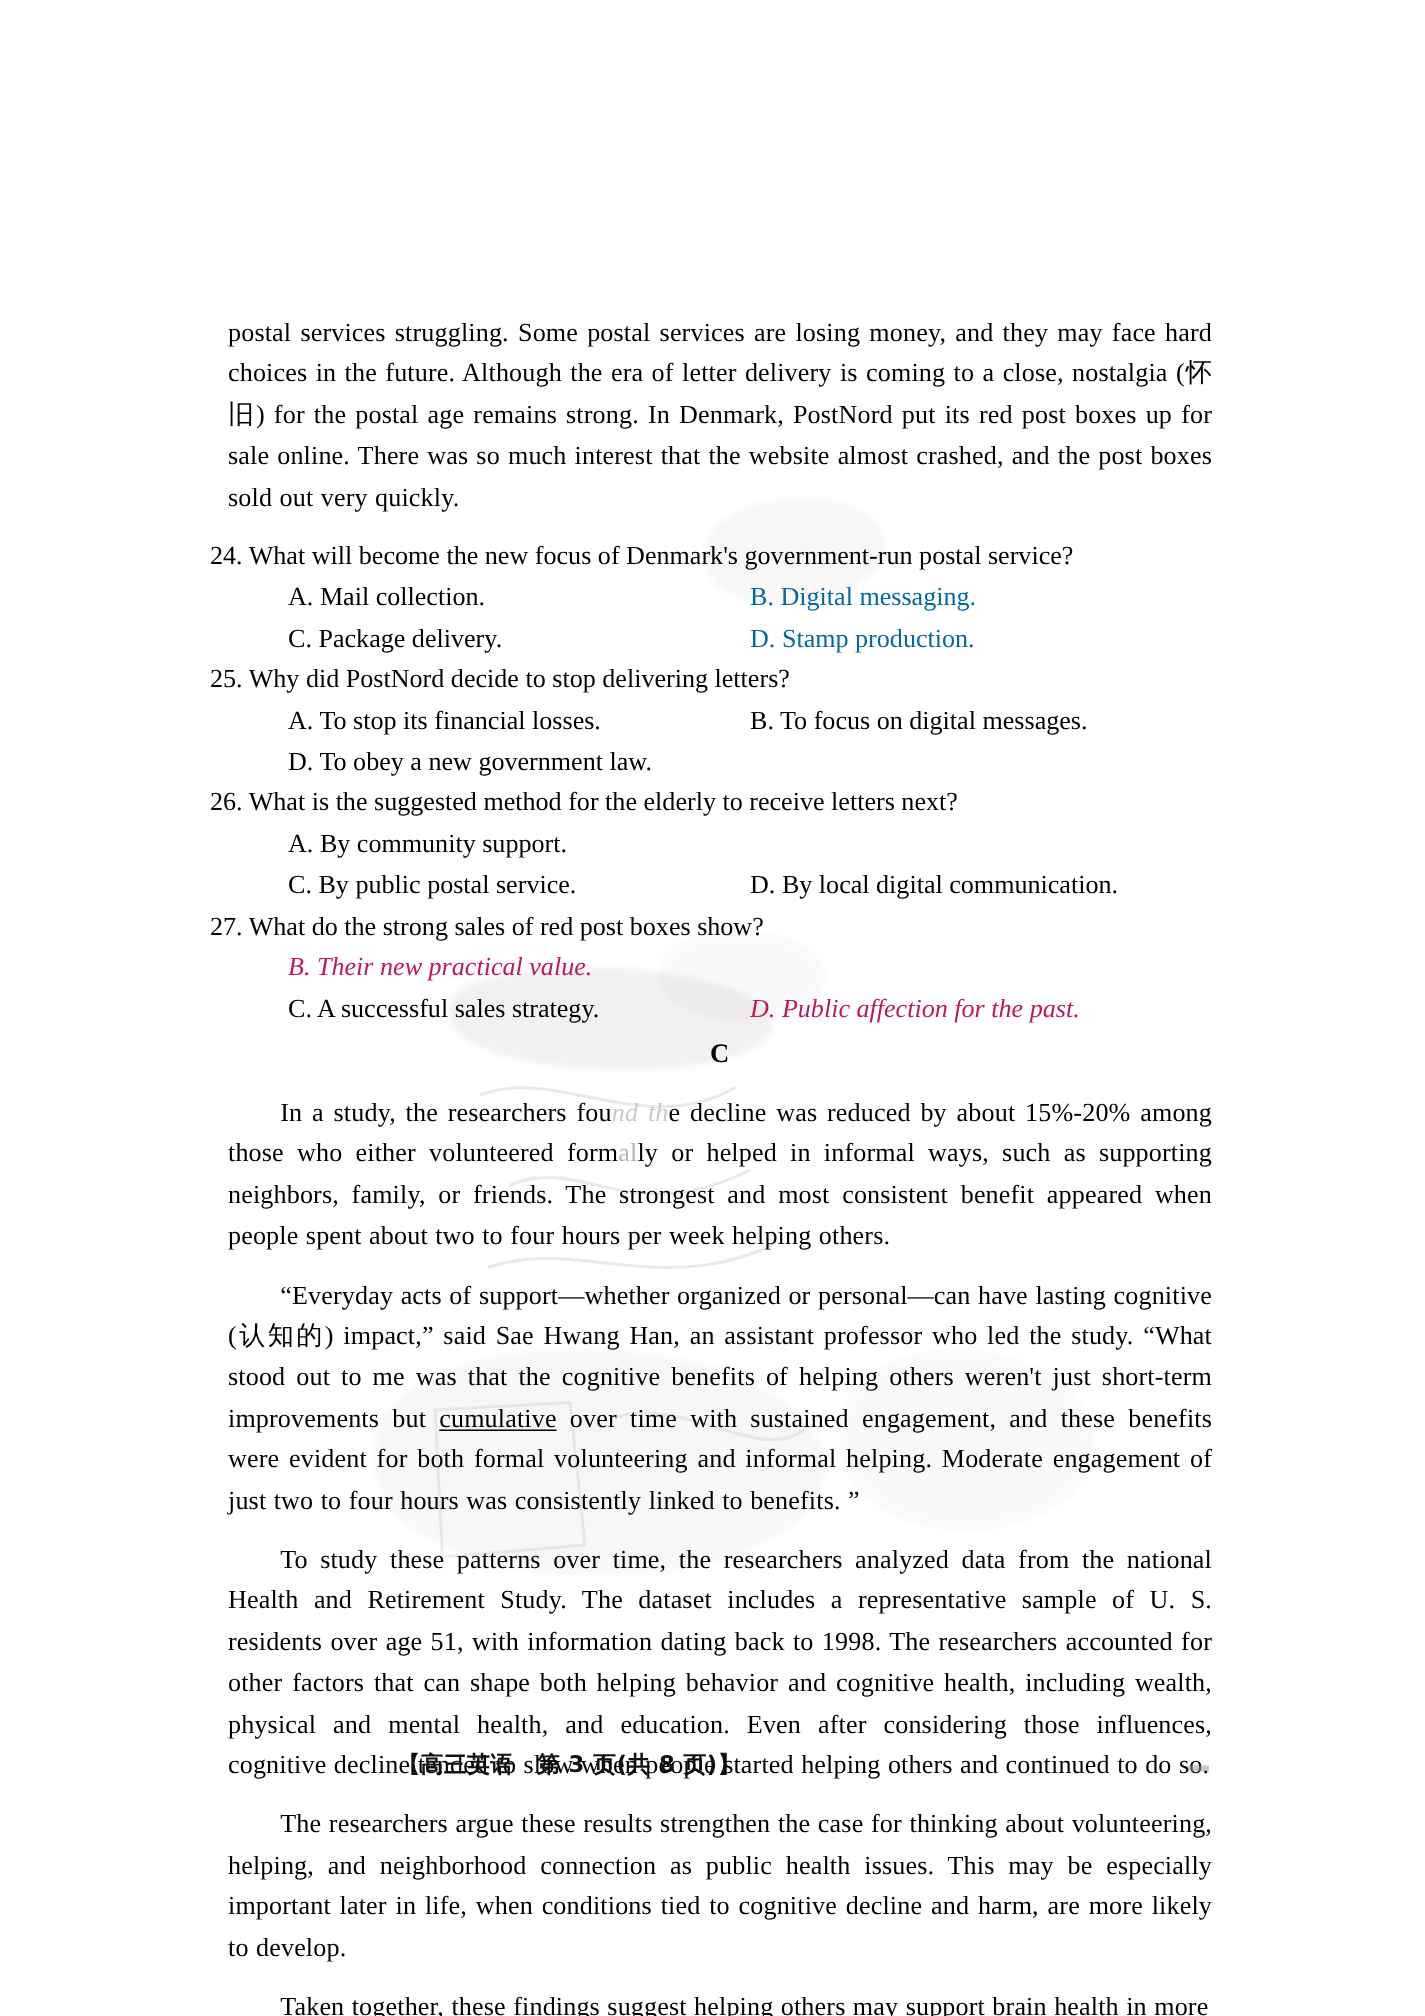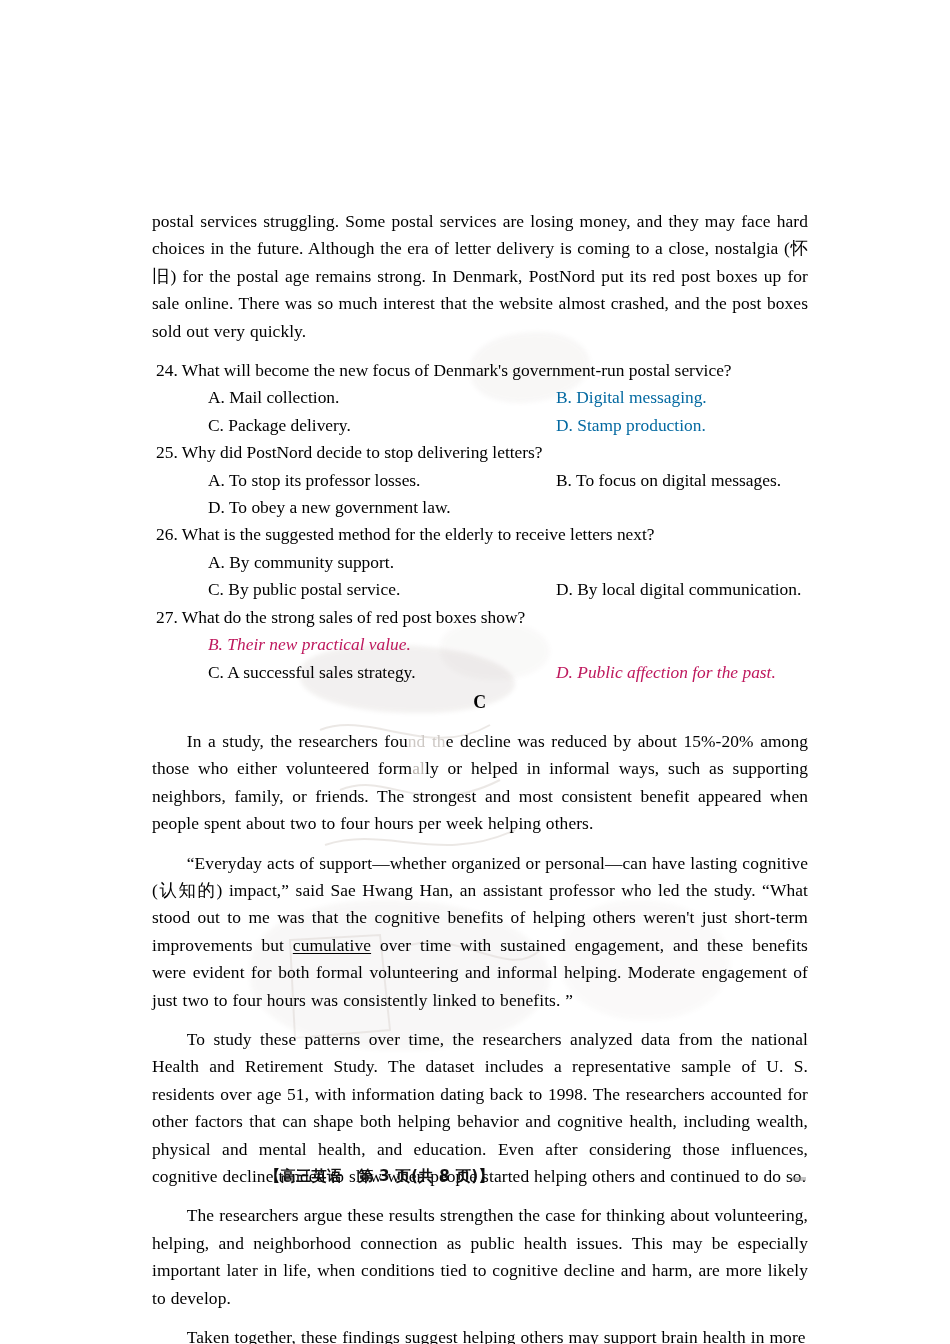--- a/index.html
+++ b/index.html
@@ -61,39 +61,38 @@
     line-height: 27.4px;
     text-align: justify;
     text-align-last: left;
     letter-spacing: .1px;
     word-spacing: .5px;
   }
   p.indent { text-indent: 2em; }
 
   
   .faded   { color: #b9b2ad; font-family: Liberation Serif, serif; }
-  .faded2  { color: #cdc8c4; }
+  .faded2  { color: #cdc8c4; font-style: italic; }
   .faint   { color: #0369a1; }
   .faint-l { color: #be185d; font-style: italic; }
   .ul      { text-decoration: underline; text-underline-offset: 2px; }
 
   
-  .qblock { margin-top: 0; margin-left: 16px; }
+  .qblock { margin-top: 0; }
   .qstem {
     font-size: 17.4px;
     line-height: 27.4px;
     margin: 0;
     padding-left: 0;
   }
   .qrow {
     display: flex;
     font-size: 17.4px;
     line-height: 27.4px;
     margin: 0;
-    gap: 40px;
   }
   .opt-a { width: 308px; padding-left: 52px; box-sizing: border-box; }
   .opt-b { flex: 1; padding-left: 52px; box-sizing: border-box; }
 
   
   .section-letter {
     text-align: center;
     font-size: 17.8px;
     line-height: 28px;
     font-weight: bold;
@@ -163,21 +162,21 @@
         <span class="opt-b faint">D. Stamp production.</span>
       </div>
     </div>
 
     <div class="qblock">
       <p class="qstem">
         <span>25.</span>
         <span>Why did PostNord decide to stop delivering letters?</span>
       </p>
       <div class="qrow">
-        <span class="opt-a">A. To stop its professor losses.</span>
+        <span class="opt-a">A. To stop its financial losses.</span>
         <span class="opt-b">B. To focus on digital messages.</span>
       </div>
       <div class="qrow">
         <span class="opt-b">D. To obey a new government law.</span>
       </div>
     </div>
 
     <div class="qblock">
       <p class="qstem">
         <span>26.</span>

